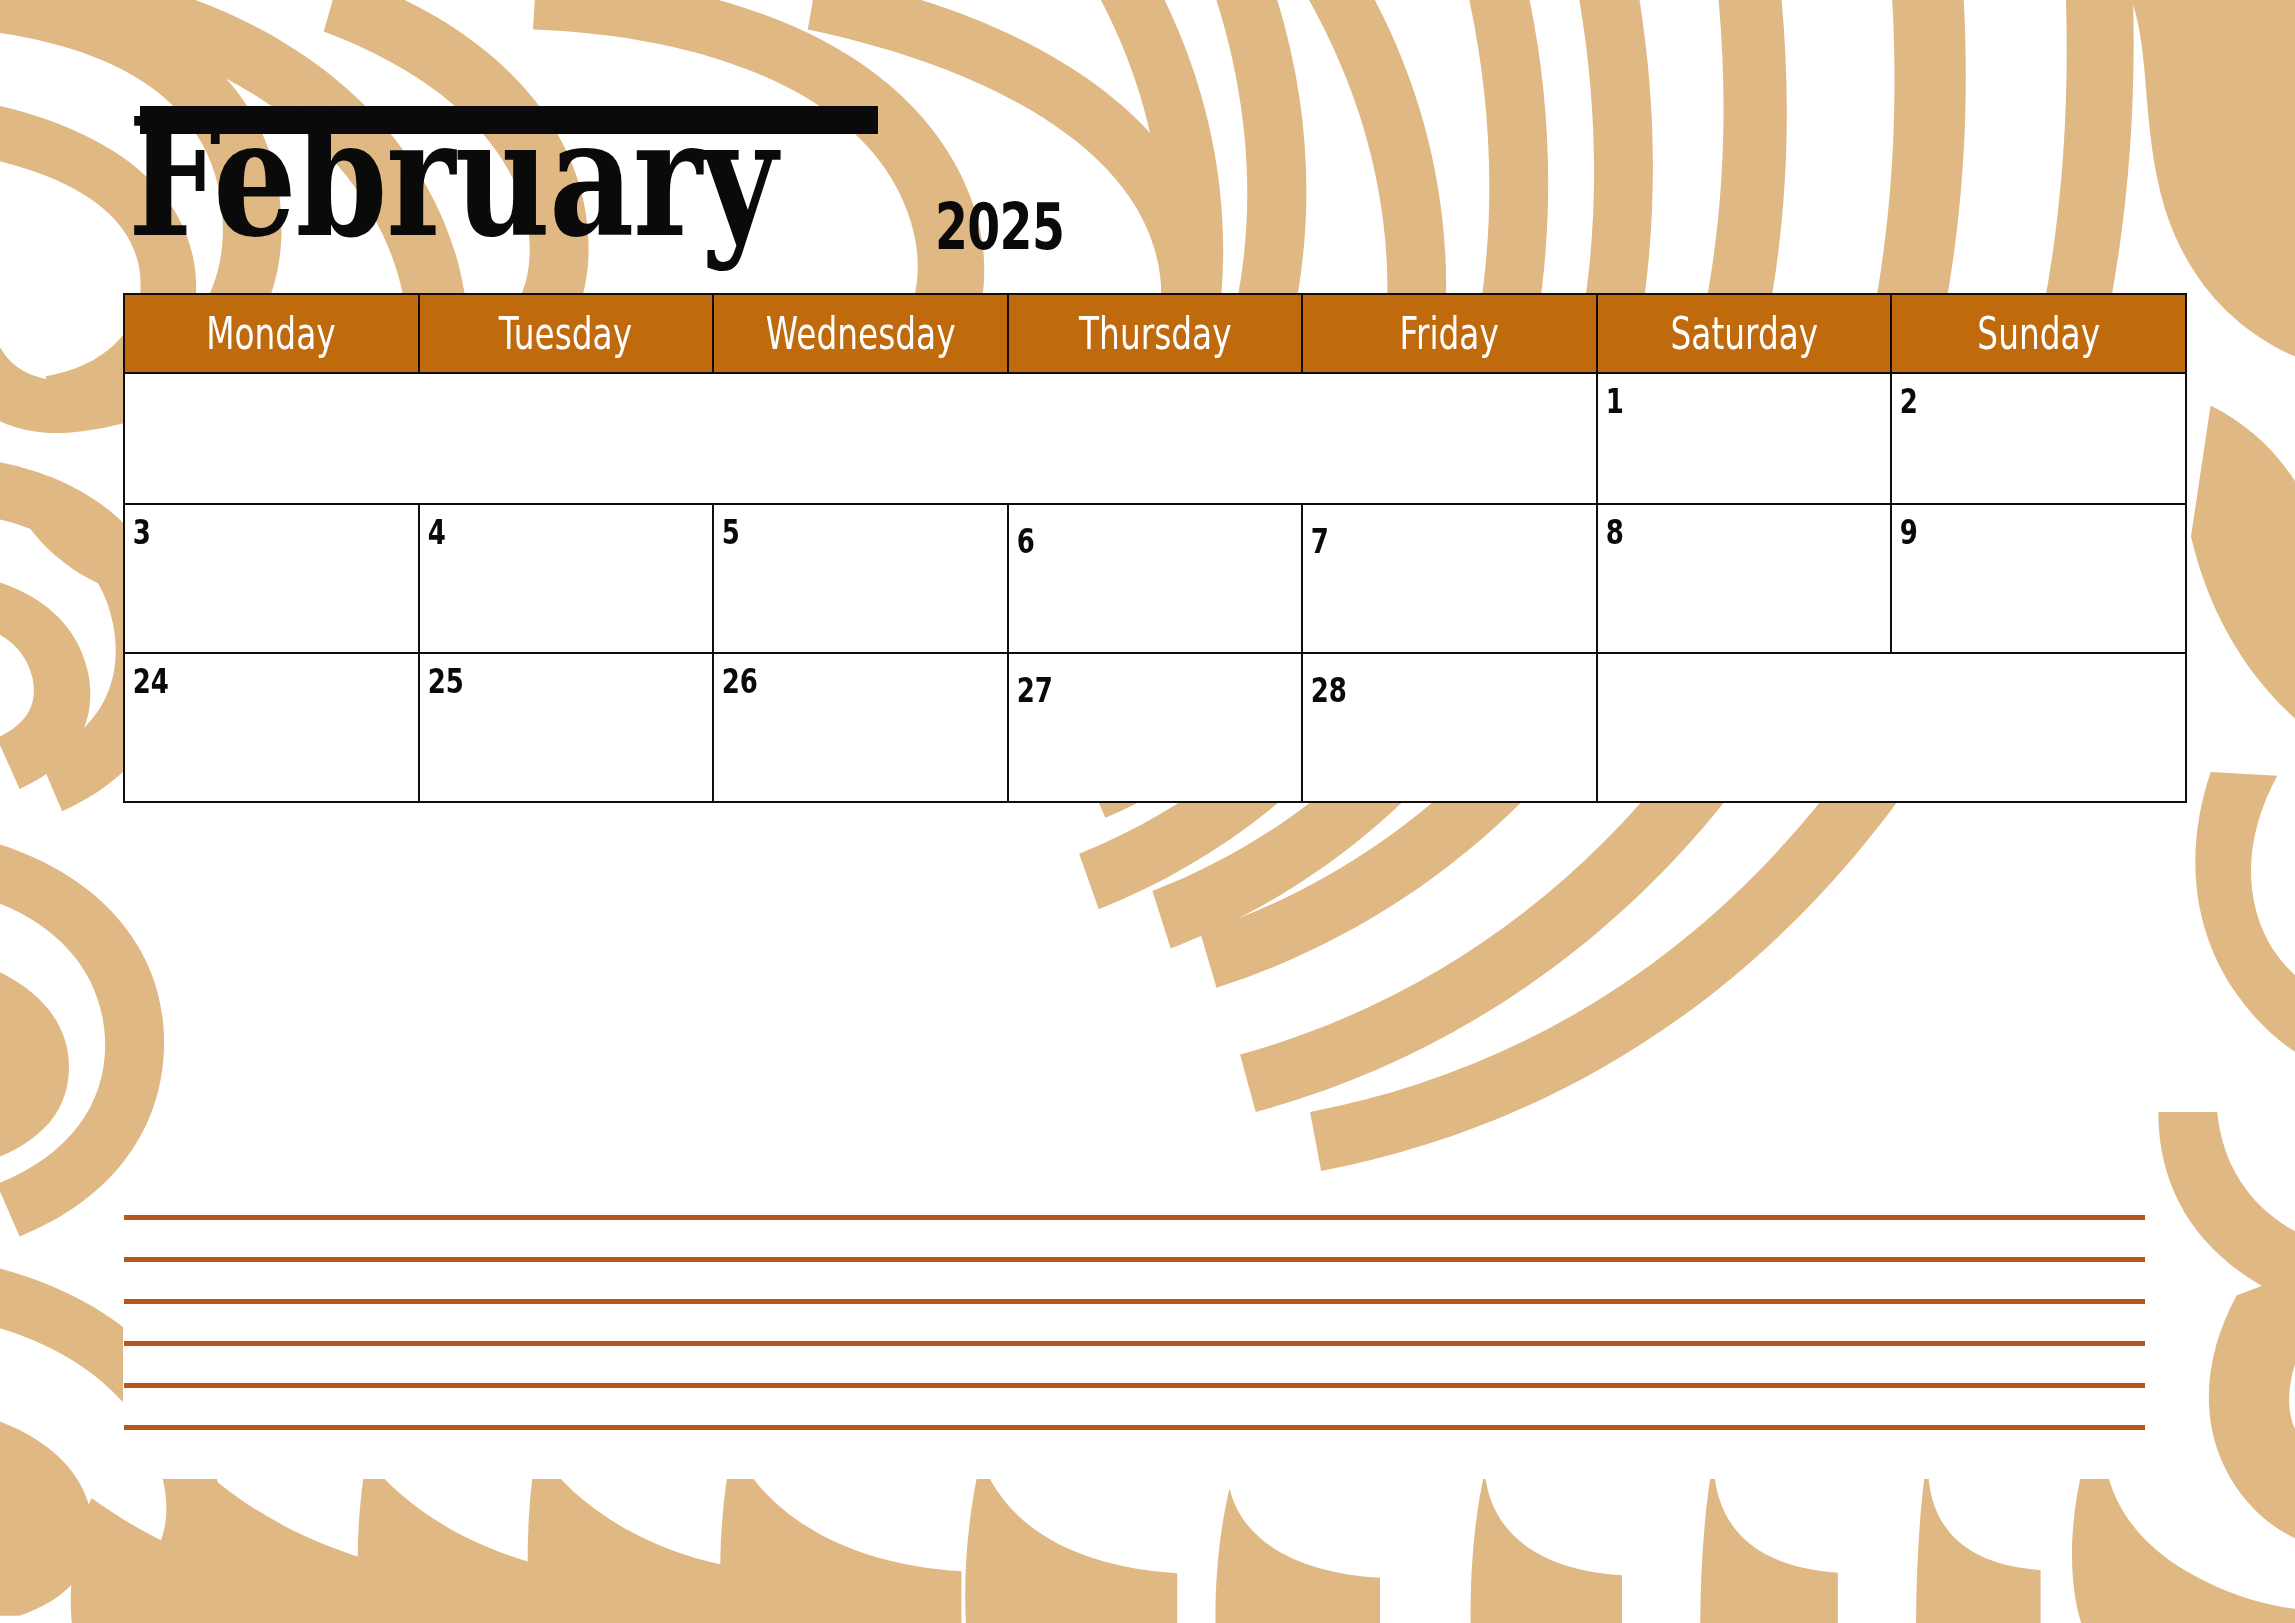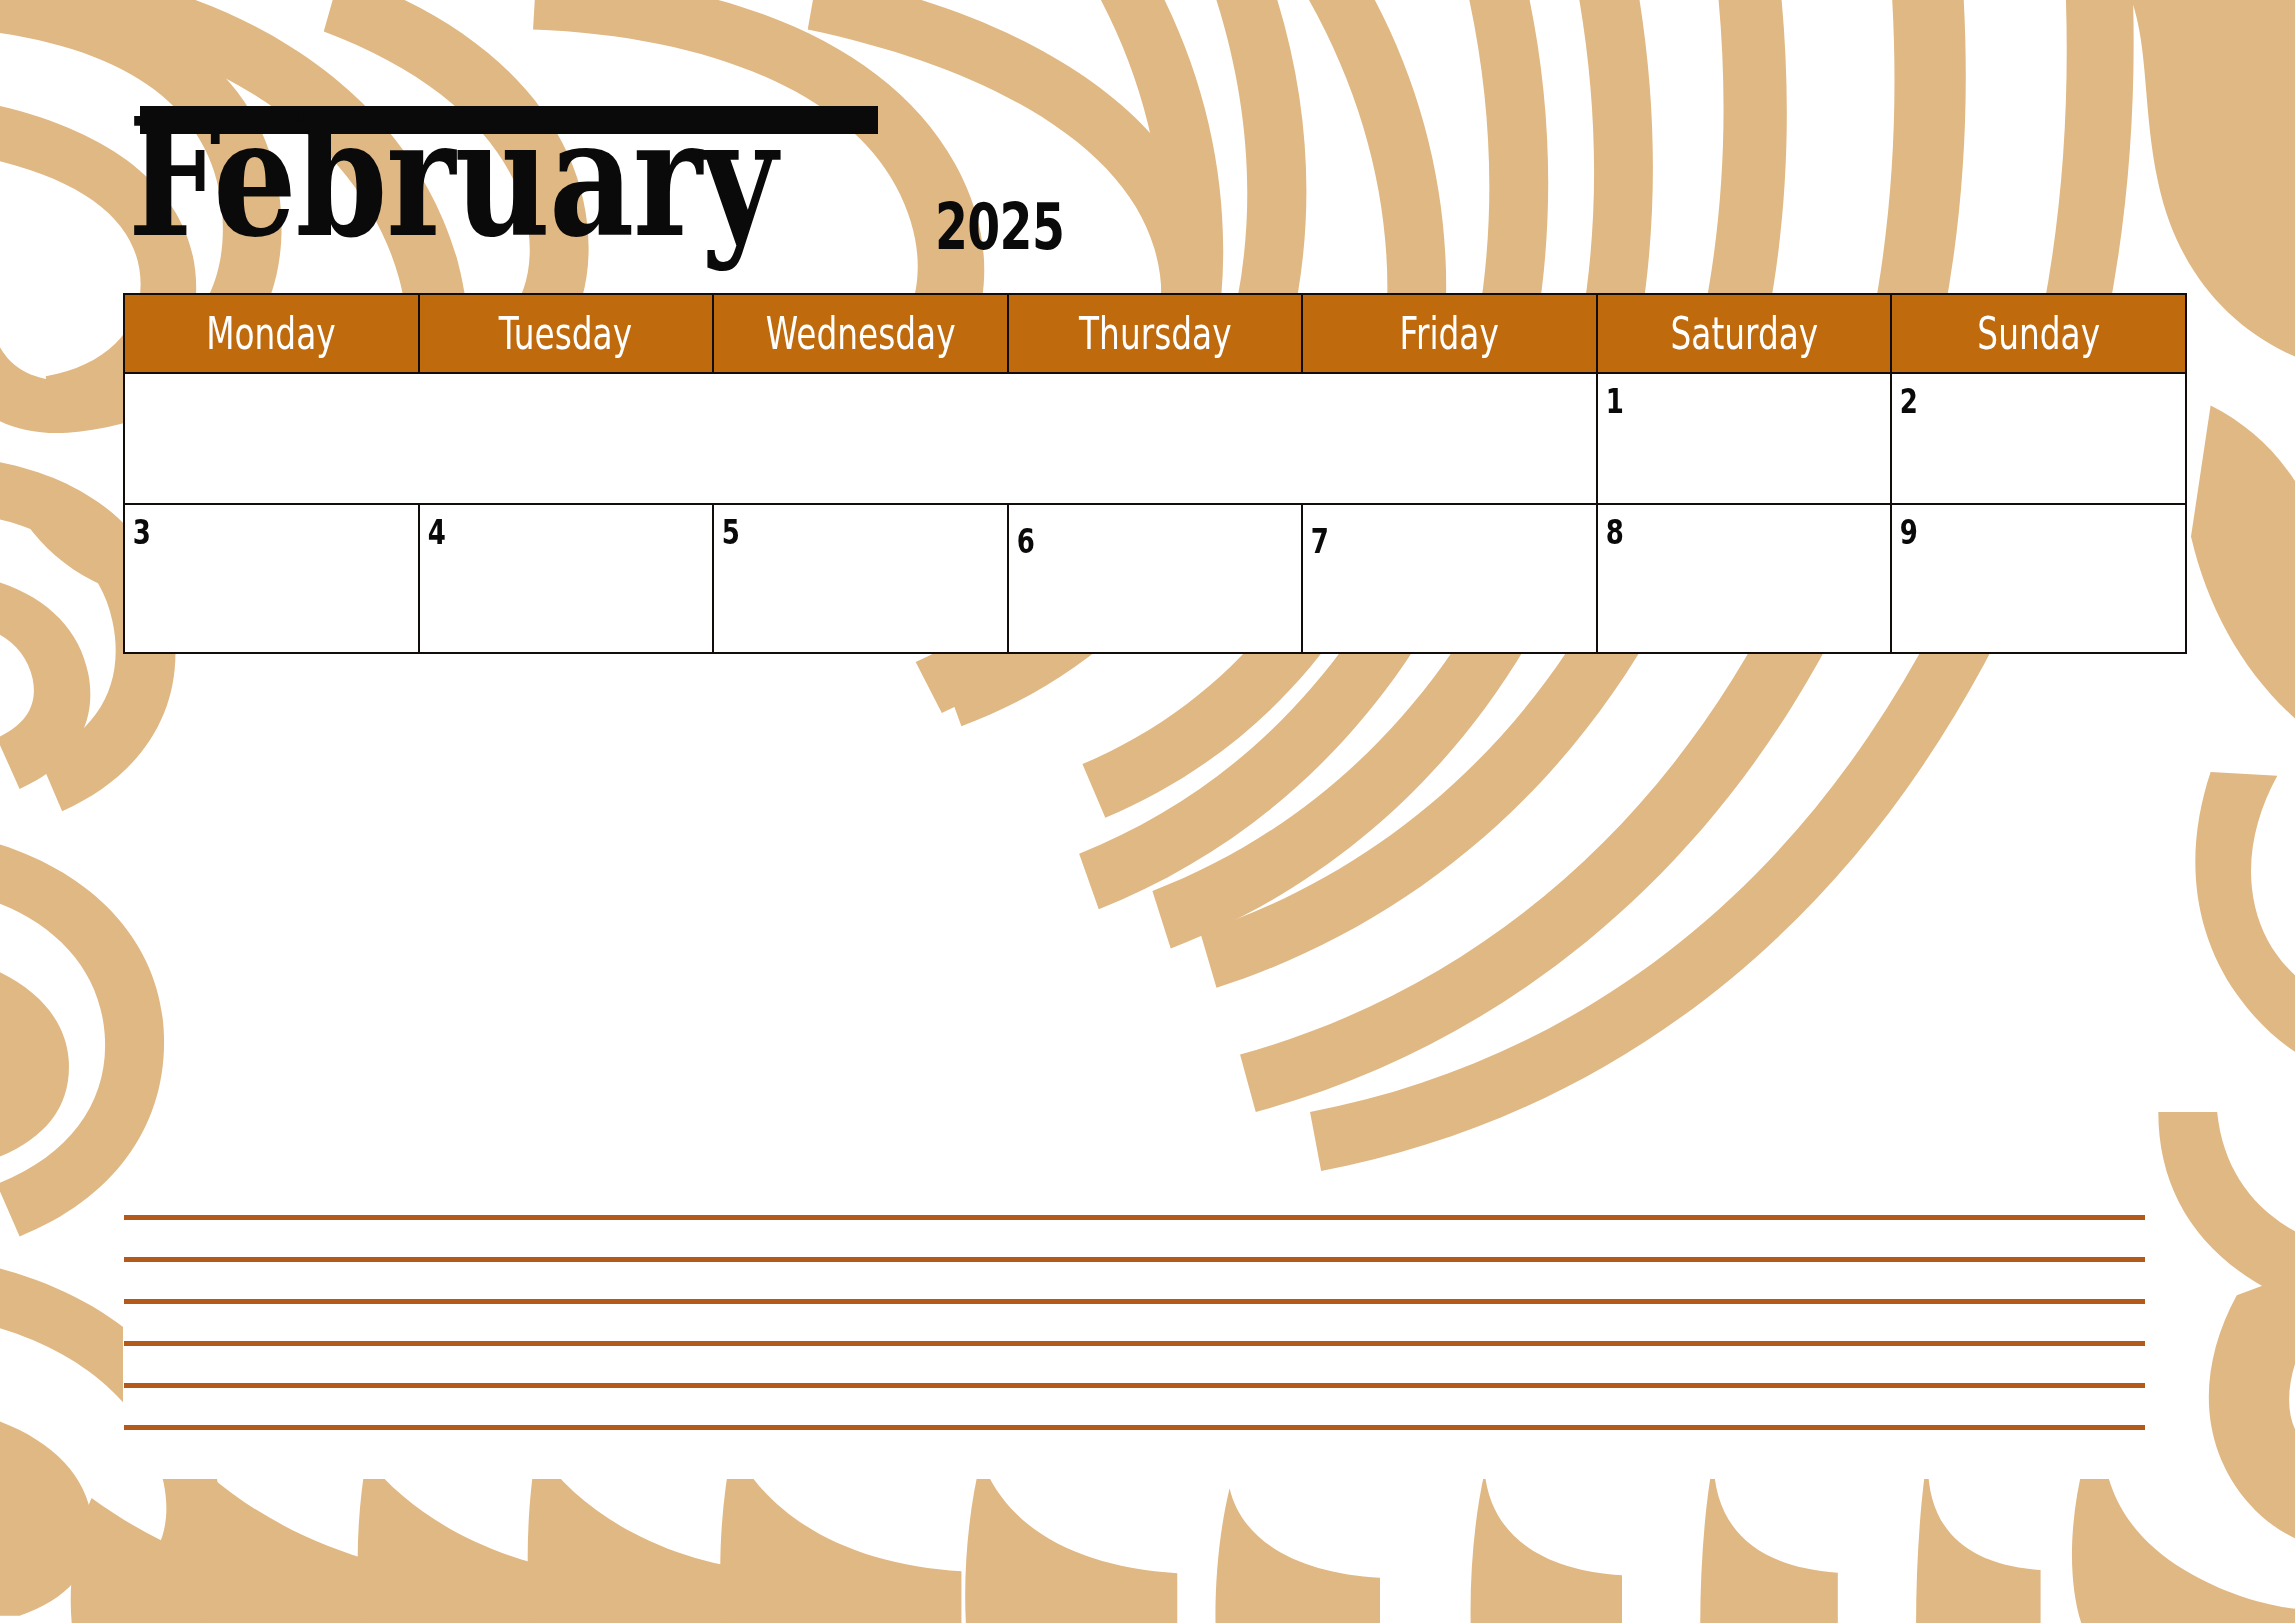--- a/index.html
+++ b/index.html
@@ -265,20 +265,28 @@
         </tr>
         <tr>
           <td class="dim-a"><span class="daynum">3</span></td>
           <td class="dim-a"><span class="daynum">4</span></td>
           <td class="dim-a"><span class="daynum">5</span></td>
           <td class="dim-b"><span class="daynum">6</span></td>
           <td class="dim-b"><span class="daynum">7</span></td>
           <td class="dim-a"><span class="daynum">8</span></td>
           <td class="dim-a"><span class="daynum">9</span></td>
         </tr>
+        <tr>
+          <td class="dim-a"><span class="daynum">24</span></td>
+          <td class="dim-a"><span class="daynum">25</span></td>
+          <td class="dim-a"><span class="daynum">26</span></td>
+          <td class="dim-b"><span class="daynum">27</span></td>
+          <td class="dim-b"><span class="daynum">28</span></td>
+          <td class="dim-a highlight blank-cell" colspan="2"></td>
+        </tr>
       </tbody>
   </table>
 
   <div id="notes">
       <div class="note-line" style="top: 18.3px;"></div>
       <div class="note-line" style="top: 60px;"></div>
       <div class="note-line" style="top: 102px;"></div>
       <div class="note-line" style="top: 144px;"></div>
       <div class="note-line" style="top: 186px;"></div>
       <div class="note-line" style="top: 228px;"></div>

